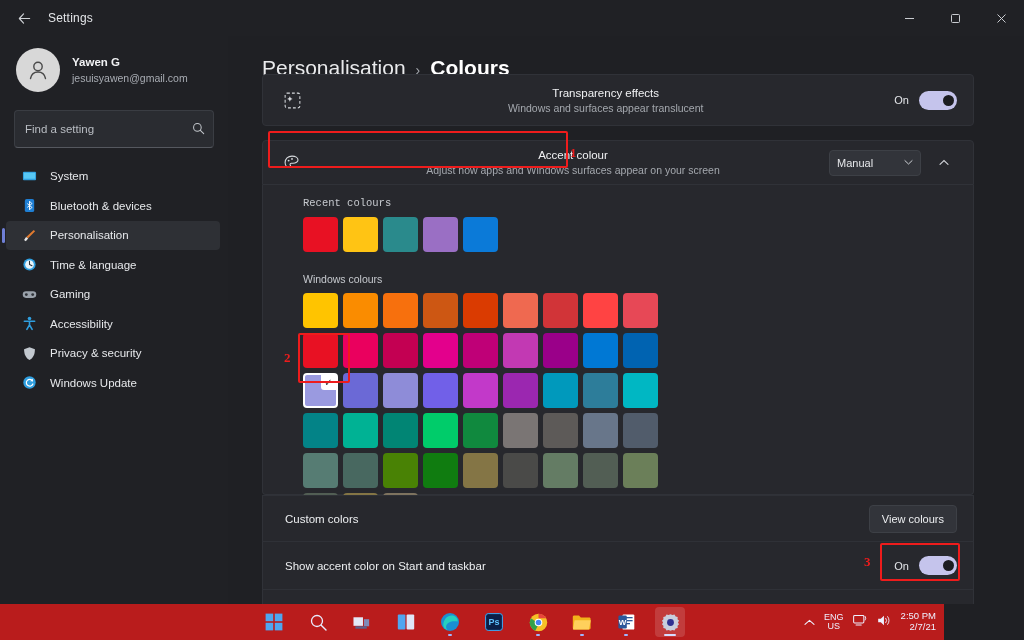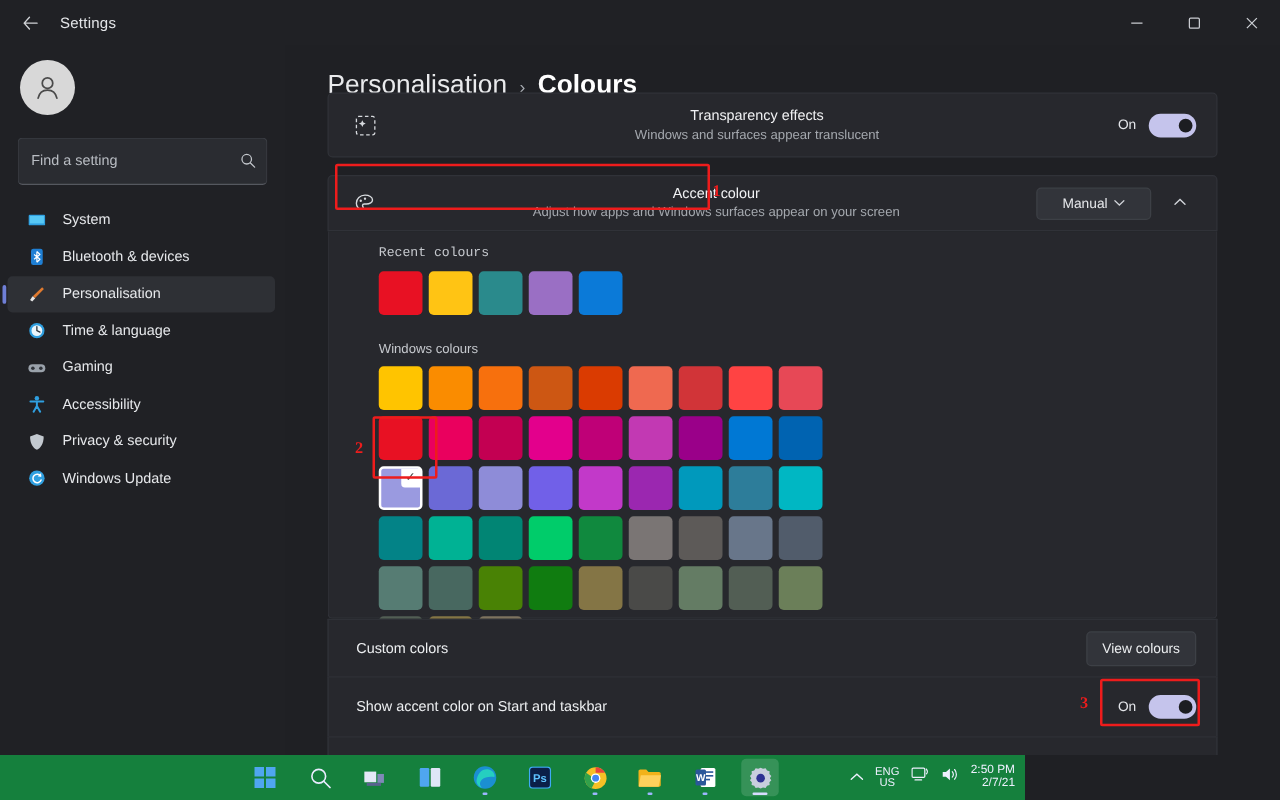--- a/index.html
+++ b/index.html
@@ -101,21 +101,21 @@
     width: 38px; height: 19px; border-radius: 10px; position: relative; flex: none;
   }
   .toggle.on { background: #c5c4ec; }
   .toggle.on .knob { right: 3px; background: #1c1d21; width: 11px; height: 11px; top: 4px; }
   .knob { position: absolute; border-radius: 50%; }
 
   
   .dropdown {
     width: 92px; height: 26px; background: #32343a; border: 1px solid #3d4046;
     border-radius: 4px; display: flex; align-items: center; justify-content: space-between;
-    padding: 0 20px;
+    padding: 0 7px;
   }
   .dd-value { font-size: 11px; color: #e5e7ea; }
   .dd-chev { font-size: 9px; color: #cfd2d7; }
   .collapse-btn {
     width: 26px; height: 26px; display: flex; align-items: center; justify-content: center;
     color: #d2d5da; font-size: 10px; border-radius: 4px;
   }
 
   
   .palette-card {
@@ -143,22 +143,22 @@
     border-radius: 4px; color: #eceef0; font-size: 11px;
     display: flex; align-items: center; justify-content: center;
   }
 
   
   .anno-box { position: absolute; border: 2px solid #ee1c1c; border-radius: 2px; pointer-events: none; }
   .anno-num { position: absolute; color: #ee1c1c; font-size: 13px; font-weight: bold; font-family: "Liberation Serif", serif; }
 
   
   .taskbar {
-    position: absolute; left: 0; bottom: 0; width: 820px; height: 36px;
-    background: #15803d; display: flex; align-items: center; justify-content: center;
+    position: absolute; left: 0; bottom: 0; width: 944px; height: 36px;
+    background: #b91c1c; display: flex; align-items: center; justify-content: center;
   }
   .tb-icons { display: flex; align-items: center; gap: 14px; }
   .tb-item { width: 30px; height: 30px; display: flex; align-items: center; justify-content: center; position: relative; border-radius: 4px; }
   .tb-item.active { background: rgba(255,255,255,0.14); }
   .tb-item .dot { position: absolute; bottom: 1px; left: 50%; transform: translateX(-50%);
                   width: 4px; height: 2.5px; border-radius: 2px; background: #9fb5ff; }
   .tb-item.active .dot { width: 12px; background: #d7dcff; }
   .tray { position: absolute; right: 8px; display: flex; align-items: center; gap: 9px; color: #eef0ff; }
   .tray-chev { font-size: 10px; }
   .tray-lang { font-size: 9px; line-height: 1.05; text-align: center; }
@@ -196,20 +196,24 @@
   </div>
 
   <div class="sidebar">
 
     <div class="account">
       <div class="avatar">
         <svg width="26" height="26" viewBox="0 0 26 26">
           <circle cx="13" cy="9.5" r="4.2" fill="none" stroke="#4a4a4a" stroke-width="1.4"></circle>
           <path d="M5.5 21.5 C6.5 16.6 10 15 13 15 C16 15 19.5 16.6 20.5 21.5" fill="none" stroke="#4a4a4a" stroke-width="1.4" stroke-linecap="round"></path>
         </svg>
+      </div>
+      <div class="acct-text">
+        <div class="acct-name">Yawen G</div>
+        <div class="acct-mail">jesuisyawen@gmail.com</div>
       </div>
     </div>
 
     <div class="search-wrap">
       <div class="search-box">
         <input type="text" placeholder="Find a setting" style="">
         <span class="search-ico">
           <svg width="13" height="13" viewBox="0 0 14 14">
               <circle cx="5.8" cy="5.8" r="4.1" fill="none" stroke="#c3c7cc" stroke-width="1.1"></circle>
               <path d="M9 9 L12.6 12.6" stroke="#c3c7cc" stroke-width="1.1" stroke-linecap="round"></path>

